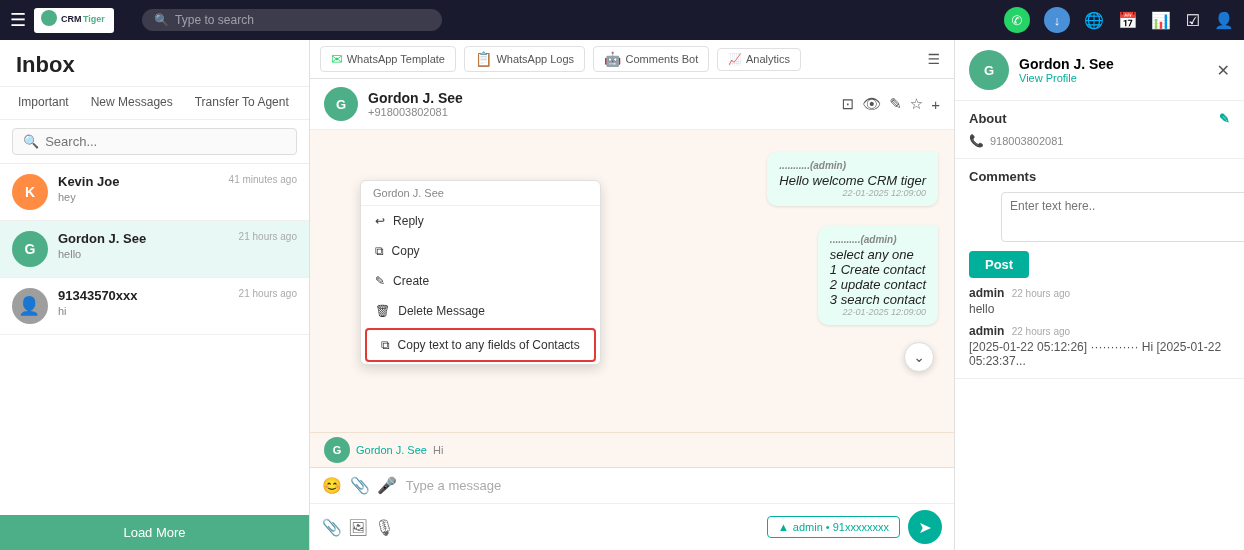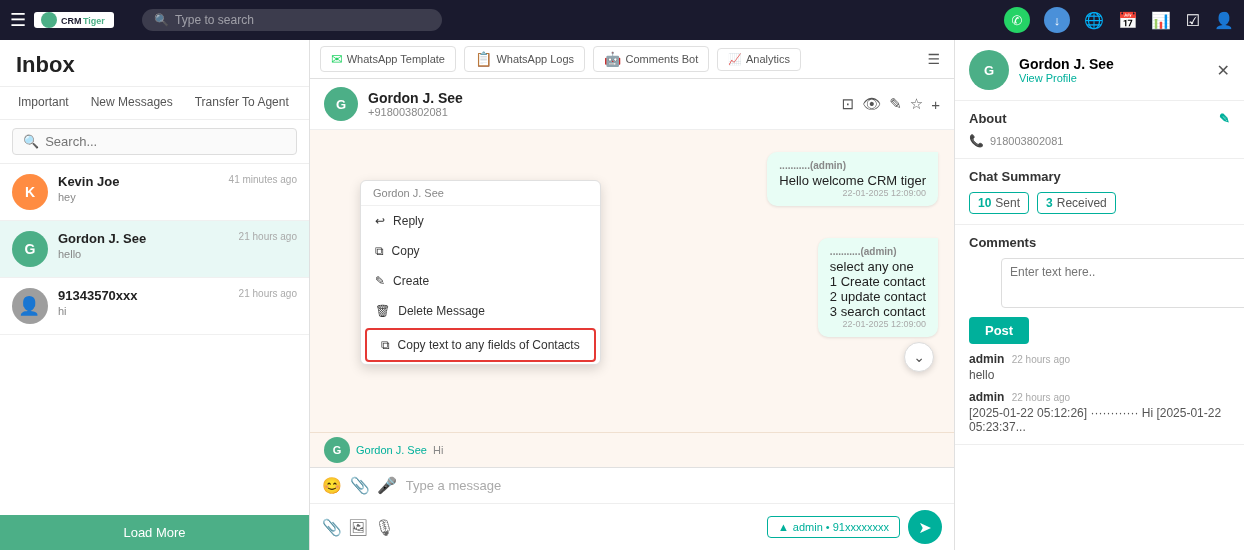--- a/index.html
+++ b/index.html
@@ -10,24 +10,24 @@
       height: 40px;
       background: #1a1a2e;
       display: flex;
       align-items: center;
       padding: 0 10px;
       gap: 8px;
     }
     .hamburger { color: white; font-size: 18px; cursor: pointer; }
     .logo-area { display: flex; align-items: center; gap: 4px; }
     .logo-img {
-      width: 80px; height: 16px;
+      width: 80px; height: 25px;
       background: white;
       border-radius: 3px;
-      display: flex; align-items: center; justify-content: center;
+      display: flex; justify-content: center;
       font-size: 10px; font-weight: bold; color: #1a1a2e;
     }
     .search-bar {
       flex: 1; max-width: 300px; margin-left: 20px;
       background: rgba(255,255,255,0.15);
       border-radius: 20px; padding: 4px 12px;
       display: flex; align-items: center; gap: 6px;
       color: rgba(255,255,255,0.7); font-size: 12px;
     }
     .search-bar input {
@@ -402,21 +402,21 @@
         <div class="context-menu-item">
           <span>🗑</span>
           <span>Delete Message</span>
         </div>
         <div class="context-menu-item highlighted">
           <span>⧉</span>
           <span>Copy text to any fields of Contacts</span>
         </div>
       </div>
 
-      <div style="display:flex;flex-direction:column;align-items:flex-end;gap:24px;padding-top:10px;padding-left:260px;">
+      <div style="display:flex;flex-direction:column;align-items:flex-end;gap:12px;padding-top:10px;padding-left:260px;font-style:italic;">
         <div class="msg-bubble-sent-admin">
           <div class="admin-label">...........(admin)</div>
           <div class="msg-text">Hello welcome CRM tiger</div>
           <div class="msg-timestamp">22-01-2025 12:09:00</div>
         </div>
         <div class="msg-bubble-sent-admin">
           <div class="admin-label">...........(admin)</div>
           <div class="msg-text">select any one
 1 Create contact
 2 update contact
@@ -475,35 +475,20 @@
       <div class="rp-section-title">
         <span>About</span>
         <span style="color:#00b09b;cursor:pointer;">✎</span>
       </div>
       <div class="rp-phone">
         <span>📞</span>
         <span class="rp-phone-num">918003802081</span>
       </div>
     </div>
 
-    <div class="rp-section">
-      <div class="rp-section-title">
-        <span>Chat Summary</span>
-      </div>
-      <div class="summary-badges">
-        <div class="badge">
-          <span class="badge-num">10</span>
-          <span class="badge-label">Sent</span>
-        </div>
-        <div class="badge">
-          <span class="badge-num">3</span>
-          <span class="badge-label">Received</span>
-        </div>
-      </div>
-    </div>
 
     <div class="rp-section">
       <div class="rp-section-title">
         <span>Comments</span>
       </div>
       <textarea class="comment-input" placeholder="Enter text here.." style=""></textarea>
       <button class="post-btn">Post</button>
 
       <div class="comment-item">
         <span class="comment-author">admin</span>

